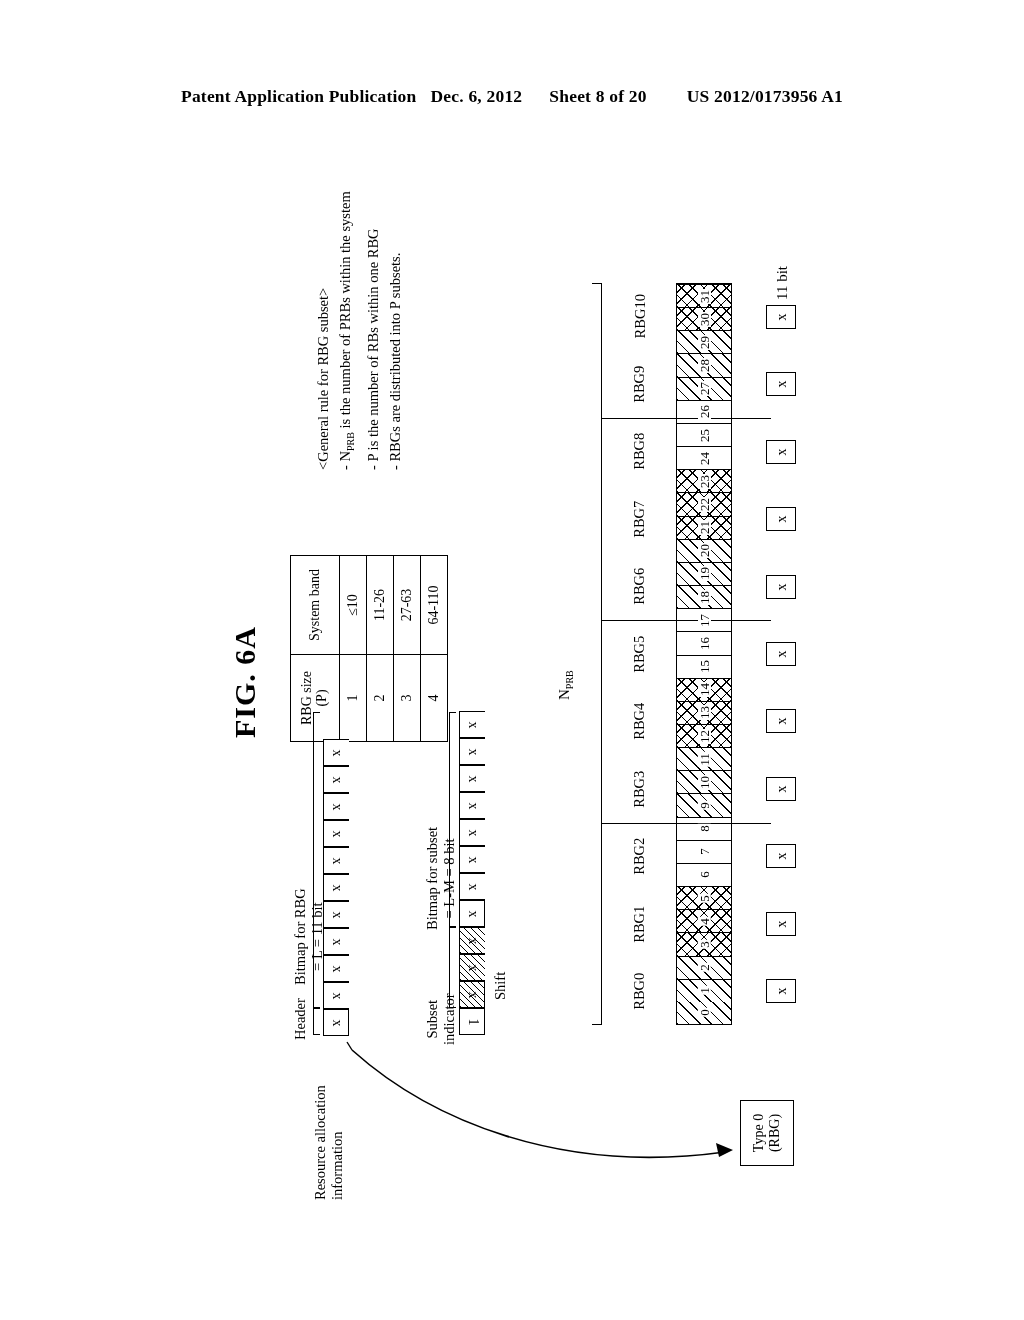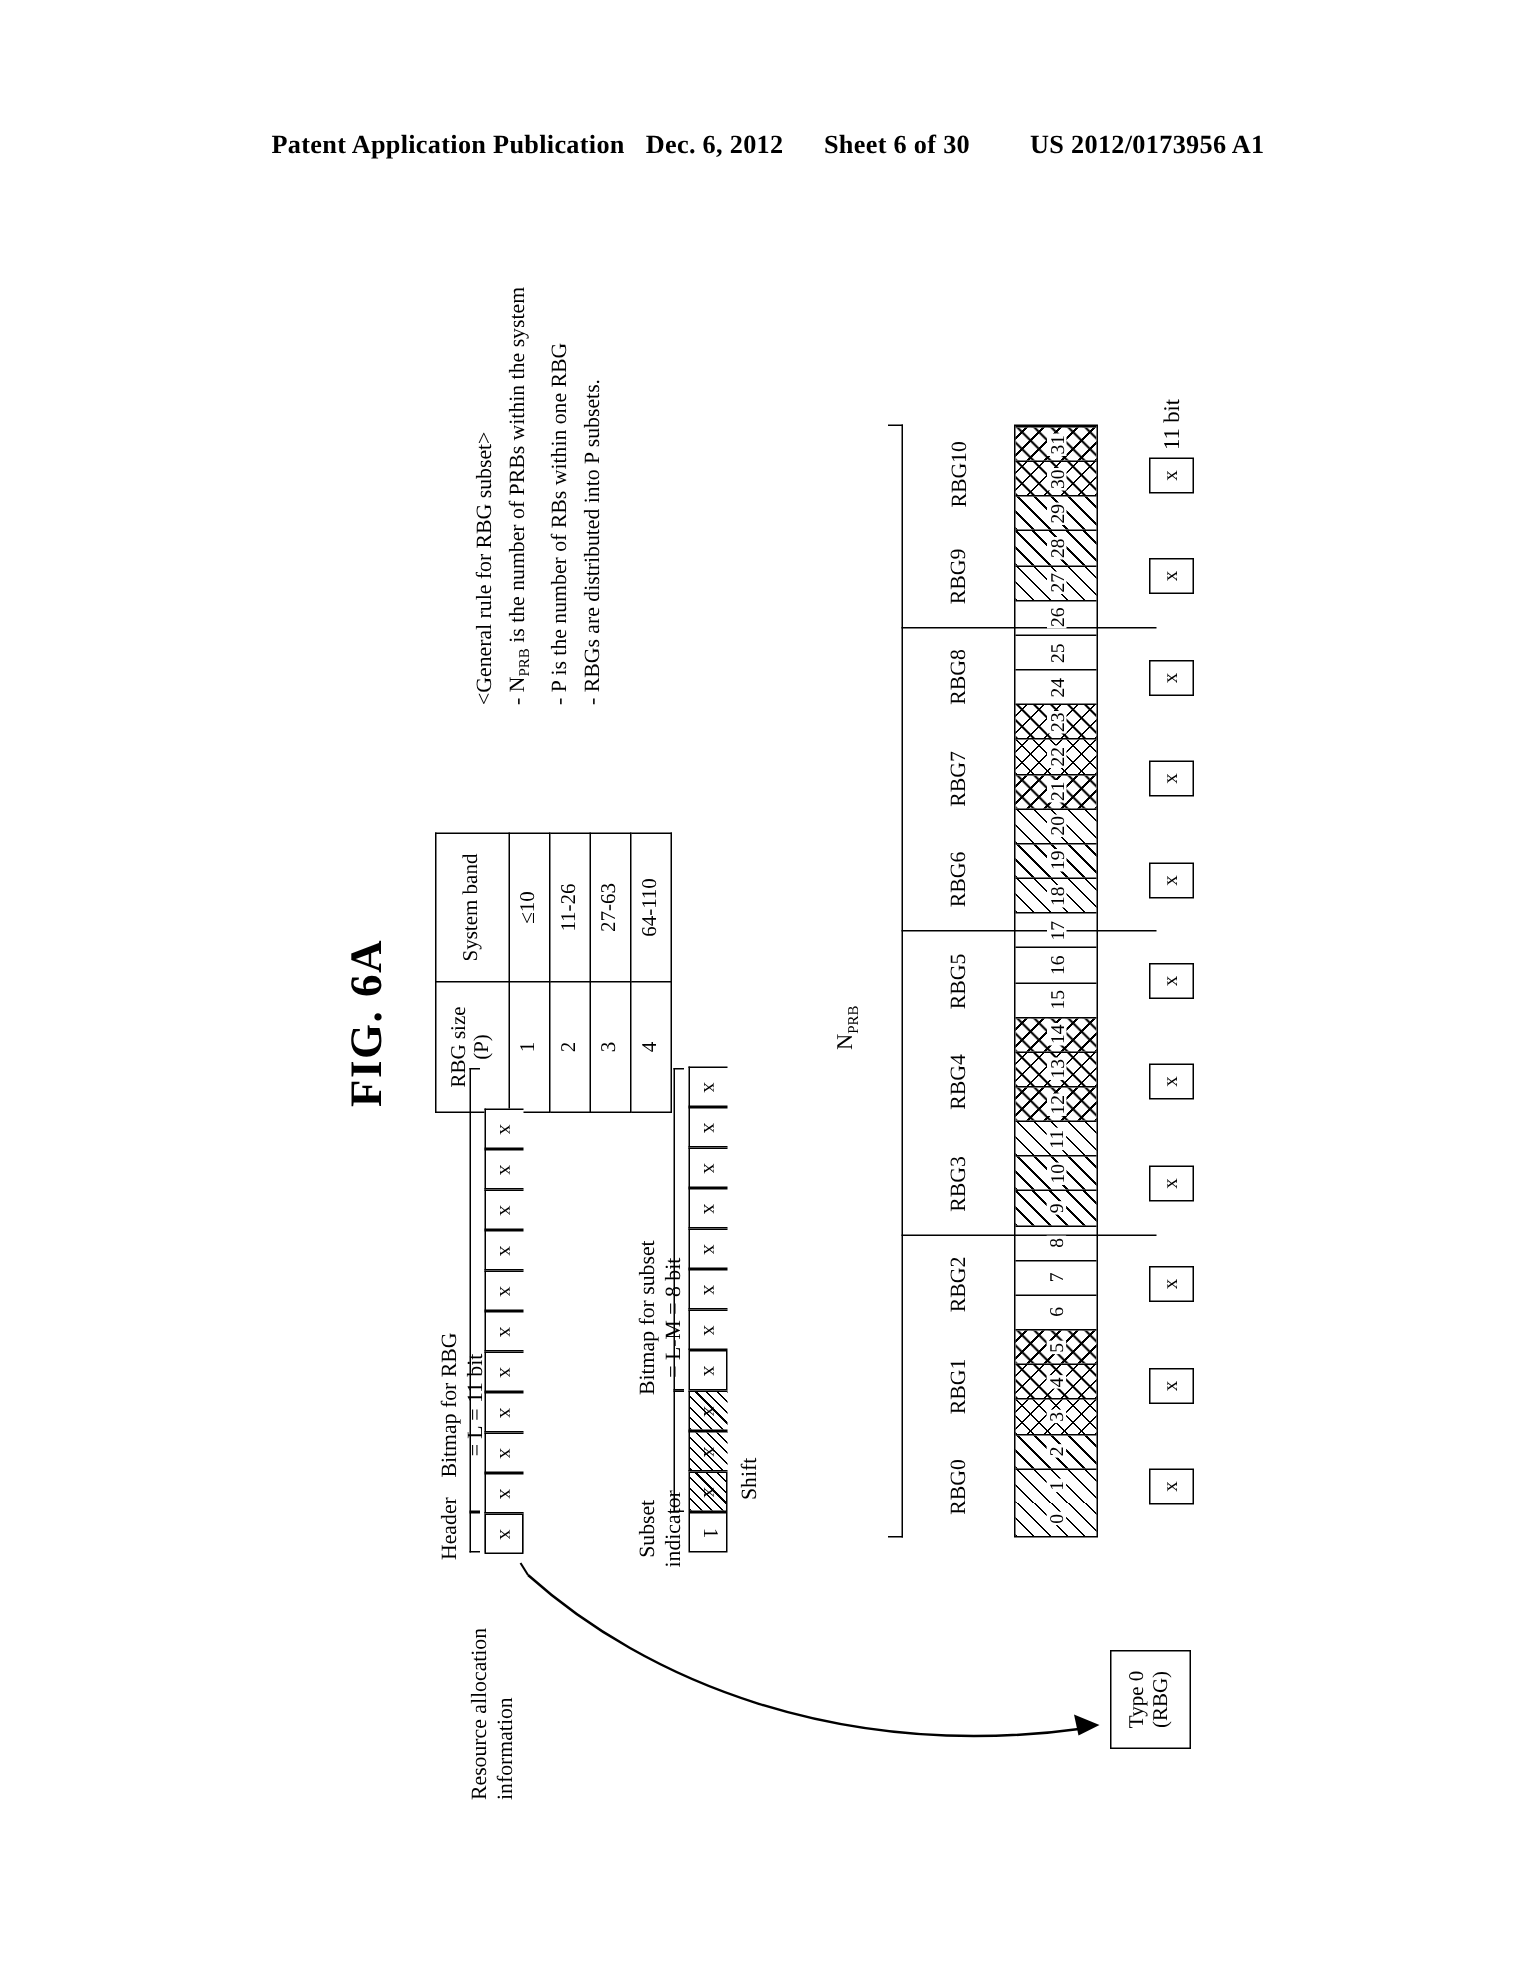--- a/index.html
+++ b/index.html
@@ -186,21 +186,21 @@
   svg.overlay{position:absolute;left:0;top:0;width:1024px;height:1320px;pointer-events:none;}
 </style>
 </head>
 <body>
 
 <div class="page">
 
   <div class="pub-header">
     <span class="seg s1">Patent Application Publication</span>
     <span class="seg s2">Dec. 6, 2012</span>
-    <span class="seg s3">Sheet 6 of 30</span>
+    <span class="seg s3">Sheet 8 of 20</span>
     <span class="seg s4">US 2012/0173956 A1</span>
   </div>
 
   <div class="rot fig-title">FIG. 6A</div>
 
   <div class="rotblock rule-wrap">
     <p class="rule-line">&lt;General rule for RBG subset&gt;</p>
     <p class="rule-line"><span>- N</span><span class="sub">PRB</span><span> is the number of PRBs within the system</span></p>
     <p class="rule-line">- P is the number of RBs within one RBG</p>
     <p class="rule-line">- RBGs are distributed into P subsets.</p>

